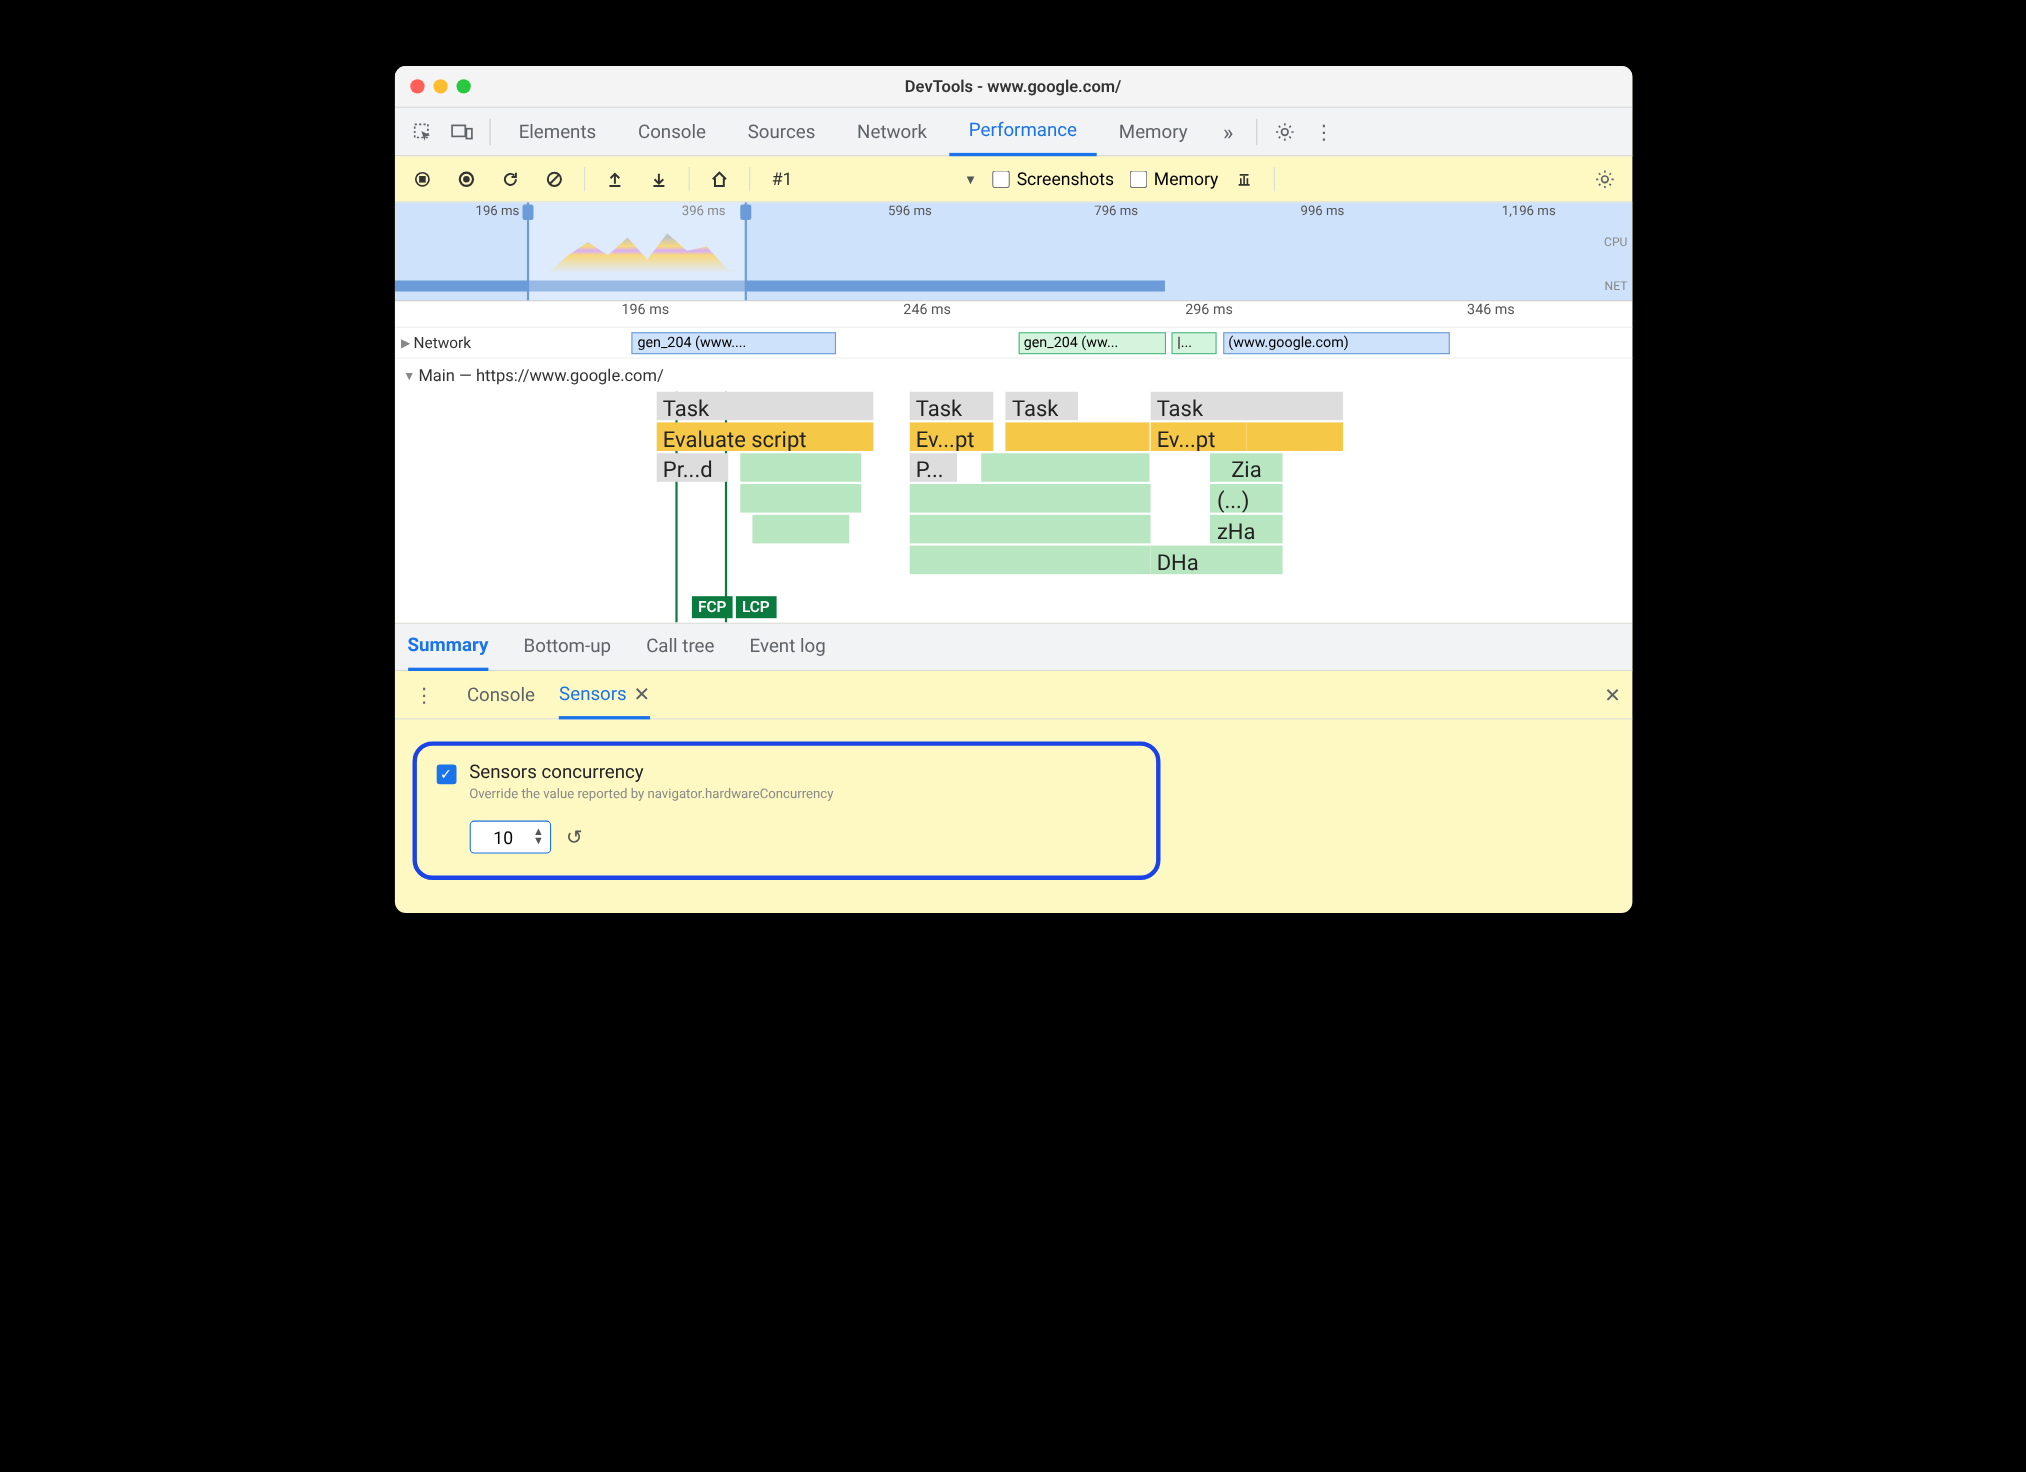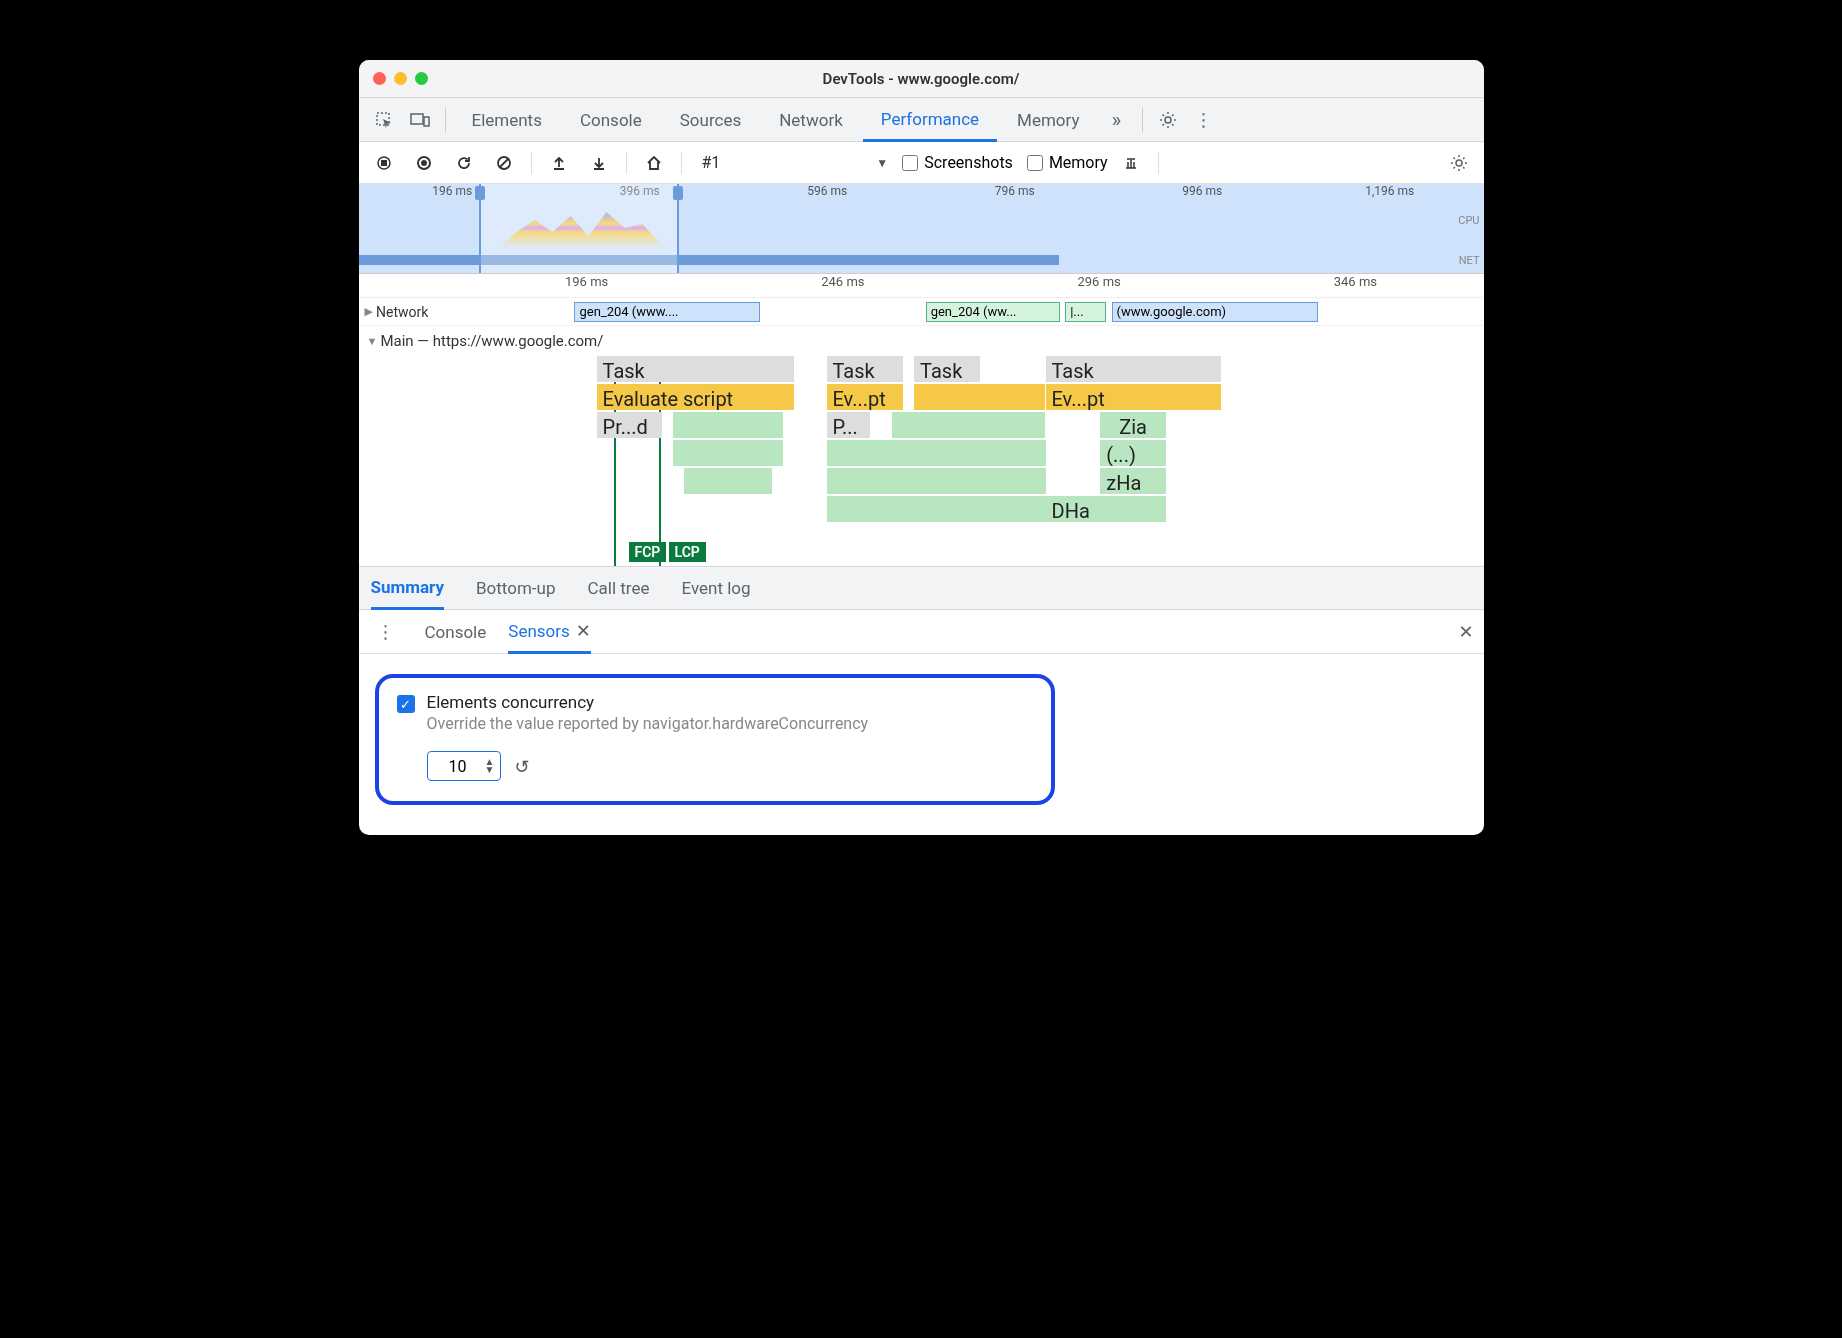--- a/index.html
+++ b/index.html
@@ -1,17 +1,17 @@
 <!DOCTYPE html>
 <html><head>
 <meta charset="utf-8">
 <style>
 * { box-sizing: border-box; margin: 0; padding: 0; font-family: -apple-system, BlinkMacSystemFont, "Segoe UI", Roboto, sans-serif; }
 body { background: #000; display: flex; align-items: flex-start; justify-content: center; padding: 60px 80px; }
-.window { width: 1125px; background: #ffffff; border-radius: 10px; overflow: hidden; box-shadow: 0 20px 60px rgba(0,0,0,.5); }
+.window { width: 1125px; background: #fef9c3; border-radius: 10px; overflow: hidden; box-shadow: 0 20px 60px rgba(0,0,0,.5); }
 .titlebar { height: 38px; background: #f4f4f4; display: flex; align-items: center; padding: 0 14px; border-bottom: 1px solid #d8d8d8; position: relative; }
 .traffic { display: flex; gap: 8px; }
 .traffic span { width: 13px; height: 13px; border-radius: 50%; display: block; }
 .tl-close { background: #ff5f57; }
 .tl-min { background: #febc2e; }
 .tl-max { background: #28c840; }
 .title { position: absolute; left: 50%; transform: translateX(-50%); font-size: 15px; color: #333; font-weight: 600; }
 .dev-tabs { height: 44px; background: #f1f3f4; display: flex; align-items: center; padding: 0 8px; border-bottom: 1px solid #d8d8d8; gap: 2px; font-size: 16px; }
 .icon-btn { width: 34px; height: 34px; display: flex; align-items: center; justify-content: center; color: #5f6368; cursor: pointer; border: none; background: none; font-size: 18px; }
 .divider { width: 1px; height: 24px; background: #ccc; margin: 0 6px; }
@@ -59,21 +59,21 @@
 .drawer-tabs { height: 44px; display: flex; align-items: center; padding: 0 10px; gap: 22px; border-bottom: 1px solid #e0e0e0; font-size: 17px; }
 .dtab { color: #5f6368; cursor: pointer; height: 100%; display: flex; align-items: center; }
 .dtab.active { color: #1a73e8; border-bottom: 3px solid #1a73e8; margin-bottom: -1px; }
 .close-x { margin-left: 6px; color: #5f6368; cursor: pointer; font-size: 18px; }
 .drawer-close { margin-left: auto; }
 .sensors-panel { padding: 20px 16px 30px; position: relative; }
 .highlight-box { border: 4px solid #1a43e8; border-radius: 18px; padding: 14px 18px 20px; width: 680px; }
 .hc-row { display: flex; align-items: flex-start; gap: 12px; }
 .hc-check { width: 18px; height: 18px; background: #1a73e8; border-radius: 3px; display: flex; align-items: center; justify-content: center; color: #fff; font-size: 13px; margin-top: 3px; }
 .hc-title { font-size: 17px; color: #222; }
-.hc-sub { font-size: 16px; color: #888; margin-top: 2px; }
+.hc-sub { font-size: 12px; color: #888; margin-top: 2px; }
 .hc-input-row { display: flex; align-items: center; gap: 14px; margin-top: 18px; margin-left: 30px; }
 .hc-input { width: 74px; height: 30px; border: 1.5px solid #1a73e8; border-radius: 4px; font-size: 16px; text-align: center; padding: 0 18px 0 6px; position: relative; }
 .stepper-wrap { position: relative; display: inline-block; }
 .stepper { position: absolute; right: 6px; top: 50%; transform: translateY(-50%); font-size: 10px; color: #555; line-height: 8px; pointer-events: none; }
 .reset-btn { font-size: 18px; color: #555; cursor: pointer; }
 .overflow { font-size: 20px; color: #5f6368; }
 svg { display: block; }
 .dropdown-caret { font-size: 12px; margin-left: 140px; color: #555; }
 </style>
 </head>
@@ -289,21 +289,21 @@
         <span class="close-x">✕</span>
       </div>
     <span class="close-x drawer-close">✕</span>
   </div>
 
   <div class="sensors-panel">
     <div class="highlight-box">
       <div class="hc-row">
         <div class="hc-check">✓</div>
         <div>
-          <div class="hc-title">Elements concurrency</div>
+          <div class="hc-title">Sensors concurrency</div>
           <div class="hc-sub">Override the value reported by navigator.hardwareConcurrency</div>
         </div>
       </div>
       <div class="hc-input-row">
         <div class="stepper-wrap">
           <input class="hc-input" value="10" style="">
           <div class="stepper">▲<br>▼</div>
         </div>
         <span class="reset-btn">↺</span>
       </div>

